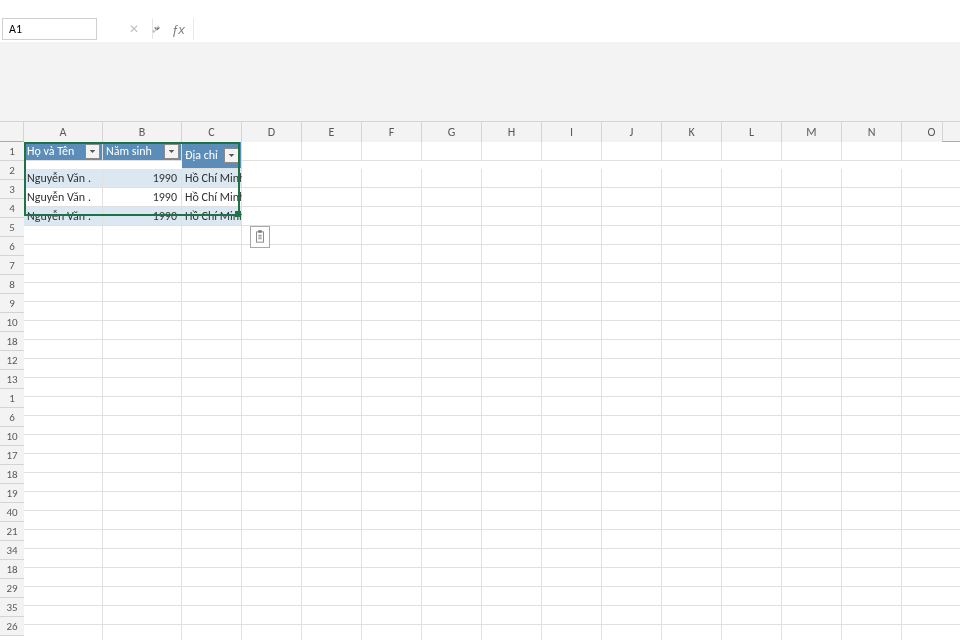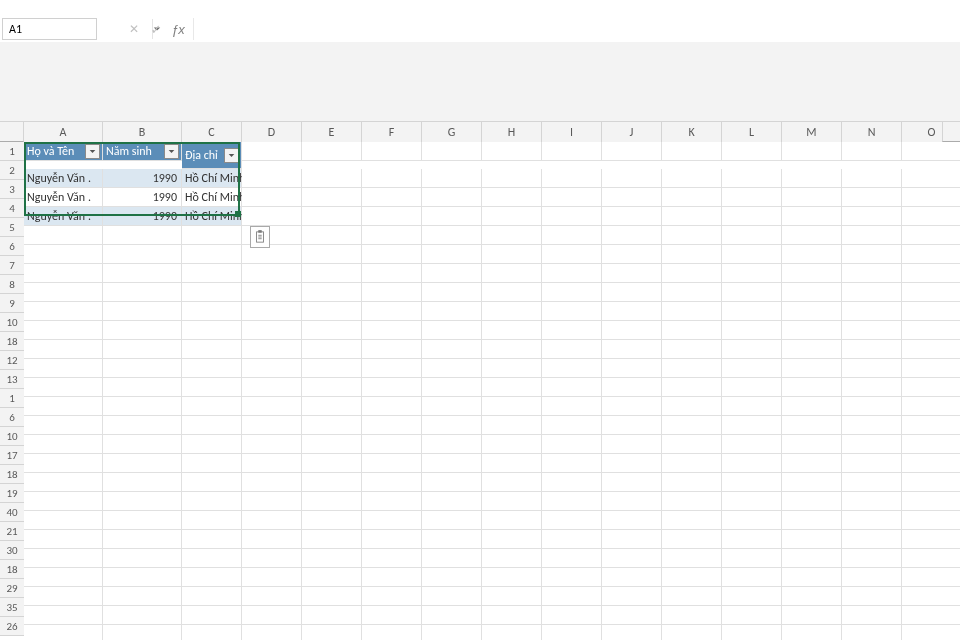--- a/index.html
+++ b/index.html
@@ -264,21 +264,21 @@
       <div class="row-h" style="height: 19px;">12</div>
       <div class="row-h" style="height: 19px;">13</div>
       <div class="row-h" style="height: 19px;">1</div>
       <div class="row-h" style="height: 19px;">6</div>
       <div class="row-h" style="height: 19px;">10</div>
       <div class="row-h" style="height: 19px;">17</div>
       <div class="row-h" style="height: 19px;">18</div>
       <div class="row-h" style="height: 19px;">19</div>
       <div class="row-h" style="height: 19px;">40</div>
       <div class="row-h" style="height: 19px;">21</div>
-      <div class="row-h" style="height: 19px;">30</div>
+      <div class="row-h" style="height: 19px;">34</div>
       <div class="row-h" style="height: 19px;">18</div>
       <div class="row-h" style="height: 19px;">29</div>
       <div class="row-h" style="height: 19px;">35</div>
       <div class="row-h" style="height: 19px;">26</div>
     </div>
   <div class="cells" id="cells">
       <div class="row">
         <div class="cell thdr" style="width: 79px; height: 19px;">
           <span class="txt">Họ và Tên</span>
           <span class="filter">

